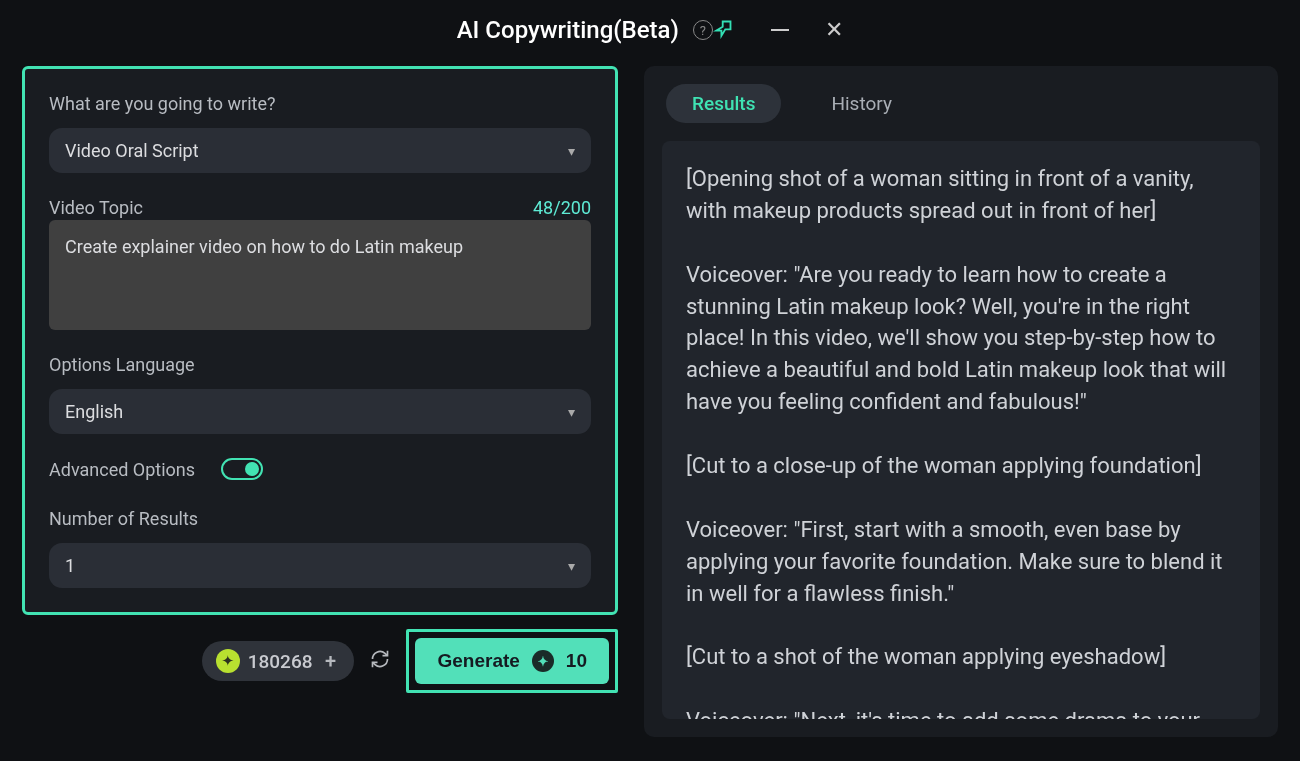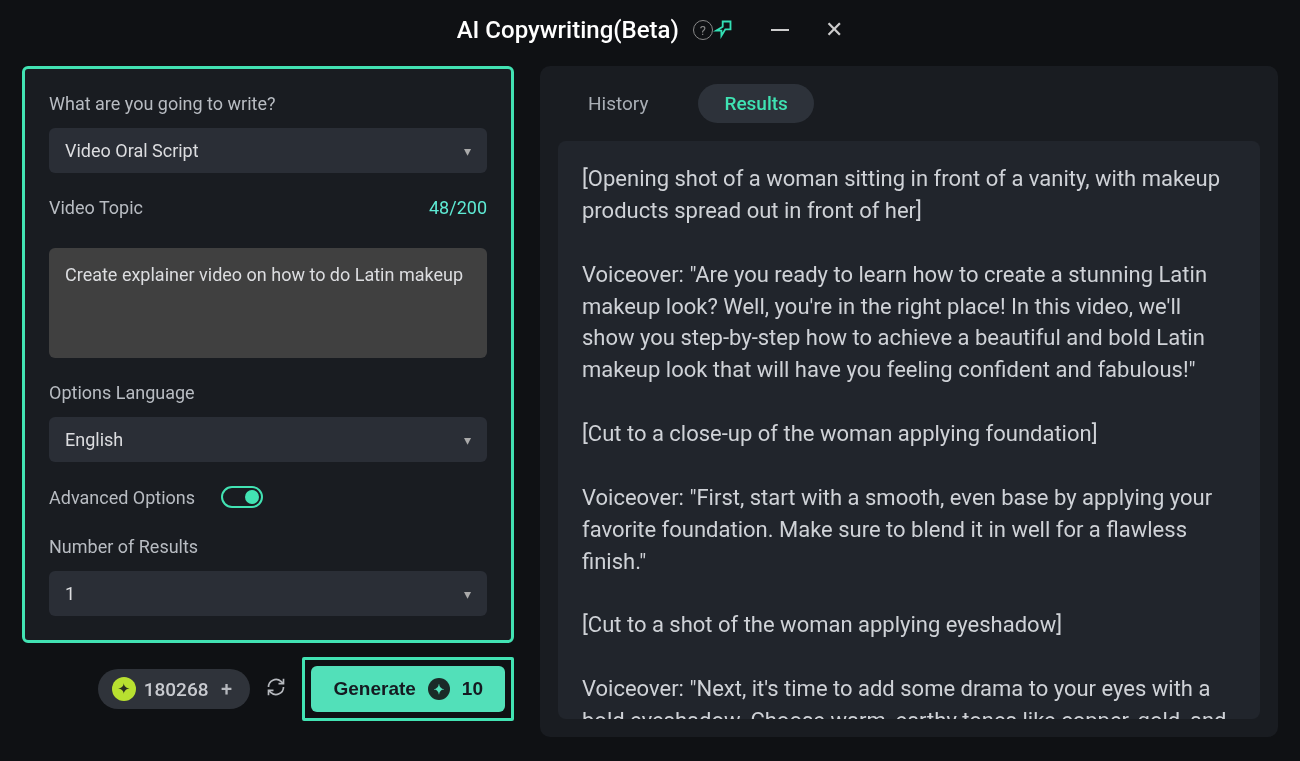--- a/index.html
+++ b/index.html
@@ -60,59 +60,59 @@
     cursor: pointer;
     line-height: 1;
   }
   .main {
     display: flex;
     gap: 26px;
     padding: 12px 22px 18px 22px;
     height: calc(100% - 60px);
   }
   .left-col {
-    width: 492px;
+    width: 596px;
     display: flex;
     flex-direction: column;
   }
   .form-box {
     border: 3px solid #42e3b3;
     border-radius: 6px;
     background: #191c21;
     padding: 24px 24px 20px 24px;
     display: flex;
     flex-direction: column;
   }
   .field-label {
     color: #b8bcc2;
     font-size: 18px;
     margin-bottom: 14px;
   }
   .select {
     background: #2a2e36;
     border: none;
-    border-radius: 6px;
+    border-radius: 13px;
     padding: 12px 16px;
     color: #dcdde0;
     font-size: 18px;
     display: flex;
     align-items: center;
     justify-content: space-between;
     cursor: pointer;
     margin-bottom: 24px;
   }
   .chevron {
     color: #aaa;
     font-size: 14px;
   }
   .topic-row {
     display: flex;
     justify-content: space-between;
     align-items: baseline;
-    margin-bottom: 30px;
+    margin-bottom: 2px;
   }
   .counter {
     color: #5eead4;
     font-size: 18px;
   }
   .textarea {
     background: #404040;
     border: none;
     border-radius: 6px;
     padding: 14px 16px;
@@ -344,22 +344,22 @@
           <span>Generate</span>
           <div class="gen-badge">✦</div>
           <span>10</span>
         </button>
       </div>
     </div>
   </div>
 
   <div class="right-col">
     <div class="tabs">
+      <div class="tab active">Results</div>
       <div class="tab">History</div>
-      <div class="tab active">Results</div>
     </div>
     <div class="result-area">
       <div class="result-text">[Opening shot of a woman sitting in front of a vanity, with makeup products spread out in front of her]
 
 Voiceover: "Are you ready to learn how to create a stunning Latin makeup look? Well, you're in the right place! In this video, we'll show you step-by-step how to achieve a beautiful and bold Latin makeup look that will have you feeling confident and fabulous!"
 
 [Cut to a close-up of the woman applying foundation]
 
 Voiceover: "First, start with a smooth, even base by applying your favorite foundation. Make sure to blend it in well for a flawless finish."
 

